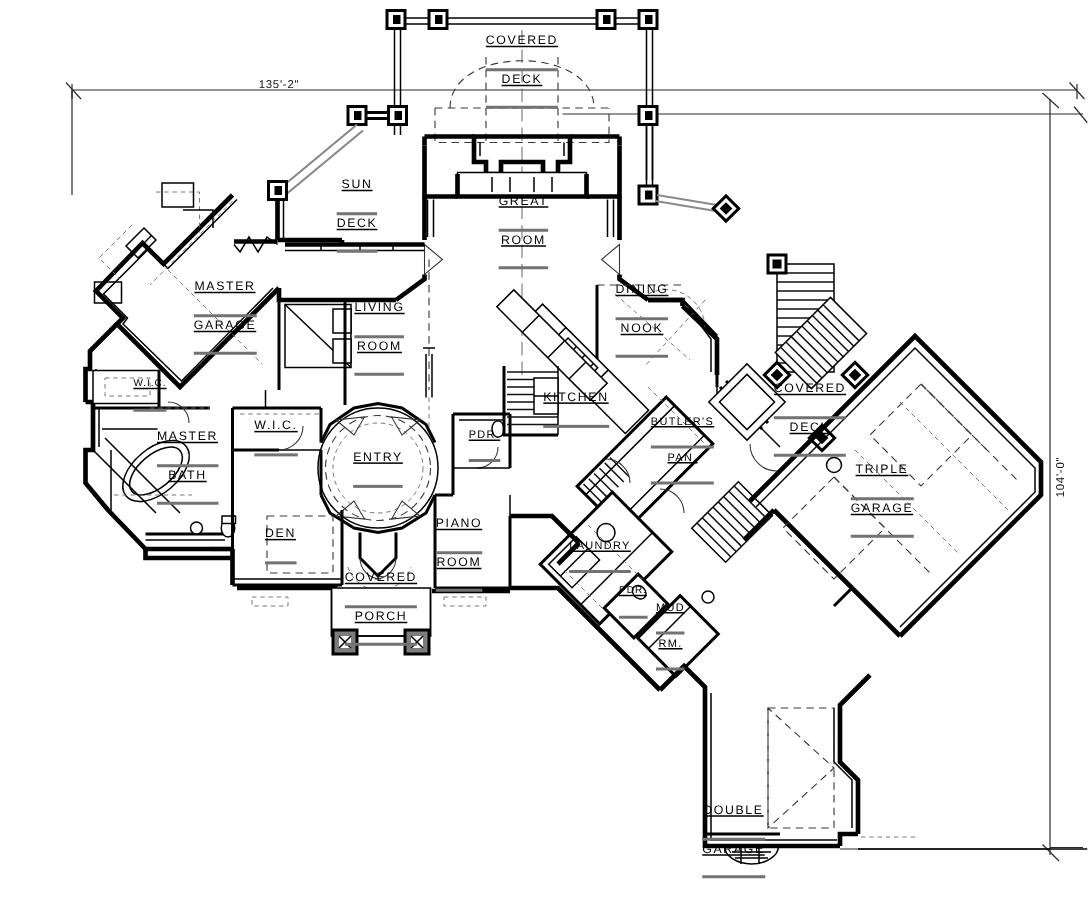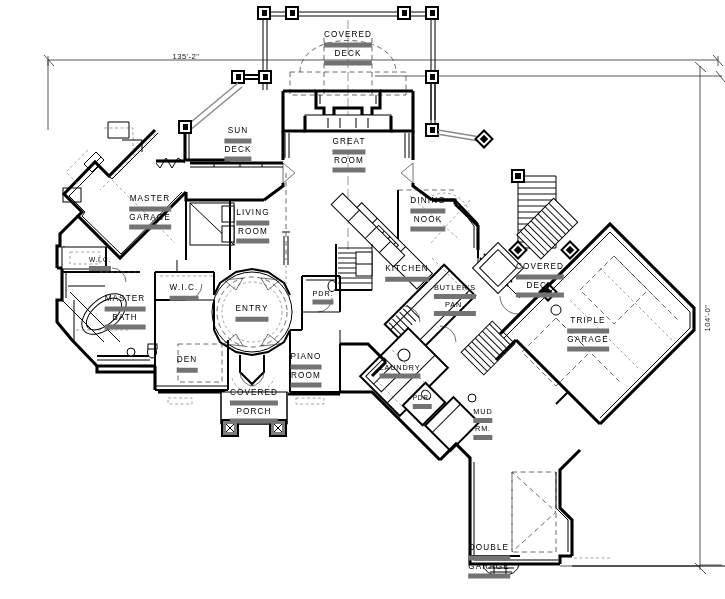--- a/index.html
+++ b/index.html
@@ -49,23 +49,24 @@
     letter-spacing: 1.1px;
     color: #000;
     text-align: center;
     line-height: 10.5px;
     white-space: nowrap;
     transform: translate(-50%, -50%);
     font-weight: 400;
   }
   .room-label span {
     display: block;
-    border-bottom: 5px solid #737373;
-    padding-bottom: 2px;
+    border-bottom: 2px solid #737373;
+    padding-bottom: 12px;
     margin-bottom: 1px;
+    text-decoration: underline;
   }
   .room-label.tiny { font-size: 6.6px; letter-spacing: 0.7px; line-height: 8px; }
   .room-label.small { font-size: 7.3px; letter-spacing: 0.9px; line-height: 9px; }
 
   .dim-text {
     position: absolute;
     font-family: "Liberation Sans", sans-serif;
     font-size: 7.6px;
     letter-spacing: 0.5px;
     color: #111;
@@ -528,21 +529,21 @@
       <span>GARAGE</span>
     </div>
     <div class="room-label" style="left:253px; top:226px;">
       <span>LIVING</span>
       <span>ROOM</span>
     </div>
     <div class="room-label" style="left:428px; top:214px;">
       <span>DINING</span>
       <span>NOOK</span>
     </div>
-    <div class="room-label" style="left:407px; top:273px;">
+    <div class="room-label" style="left:384px; top:273px;">
       <span>KITCHEN</span>
     </div>
     <div class="room-label" style="left:540px; top:280px;">
       <span>COVERED</span>
       <span>DECK</span>
     </div>
     <div class="room-label small" style="left:455px; top:300px;">
       <span>BUTLER'S</span>
       <span>PAN.</span>
     </div>
@@ -576,21 +577,21 @@
     <div class="room-label small" style="left:400px; top:371px;">
       <span>LAUNDRY</span>
     </div>
     <div class="room-label" style="left:254px; top:406px;">
       <span>COVERED</span>
       <span>PORCH</span>
     </div>
     <div class="room-label tiny" style="left:422px; top:402px;">
       <span>PDR.</span>
     </div>
-    <div class="room-label small" style="left:447px; top:424px;margin-left:36px;">
+    <div class="room-label small" style="left:447px; top:424px;">
       <span>MUD</span>
       <span>RM.</span>
     </div>
     <div class="room-label" style="left:489px; top:520px;margin-top:41px;">
       <span>DOUBLE</span>
       <span>GARAGE</span>
     </div>
   </div>
 
   <div>

